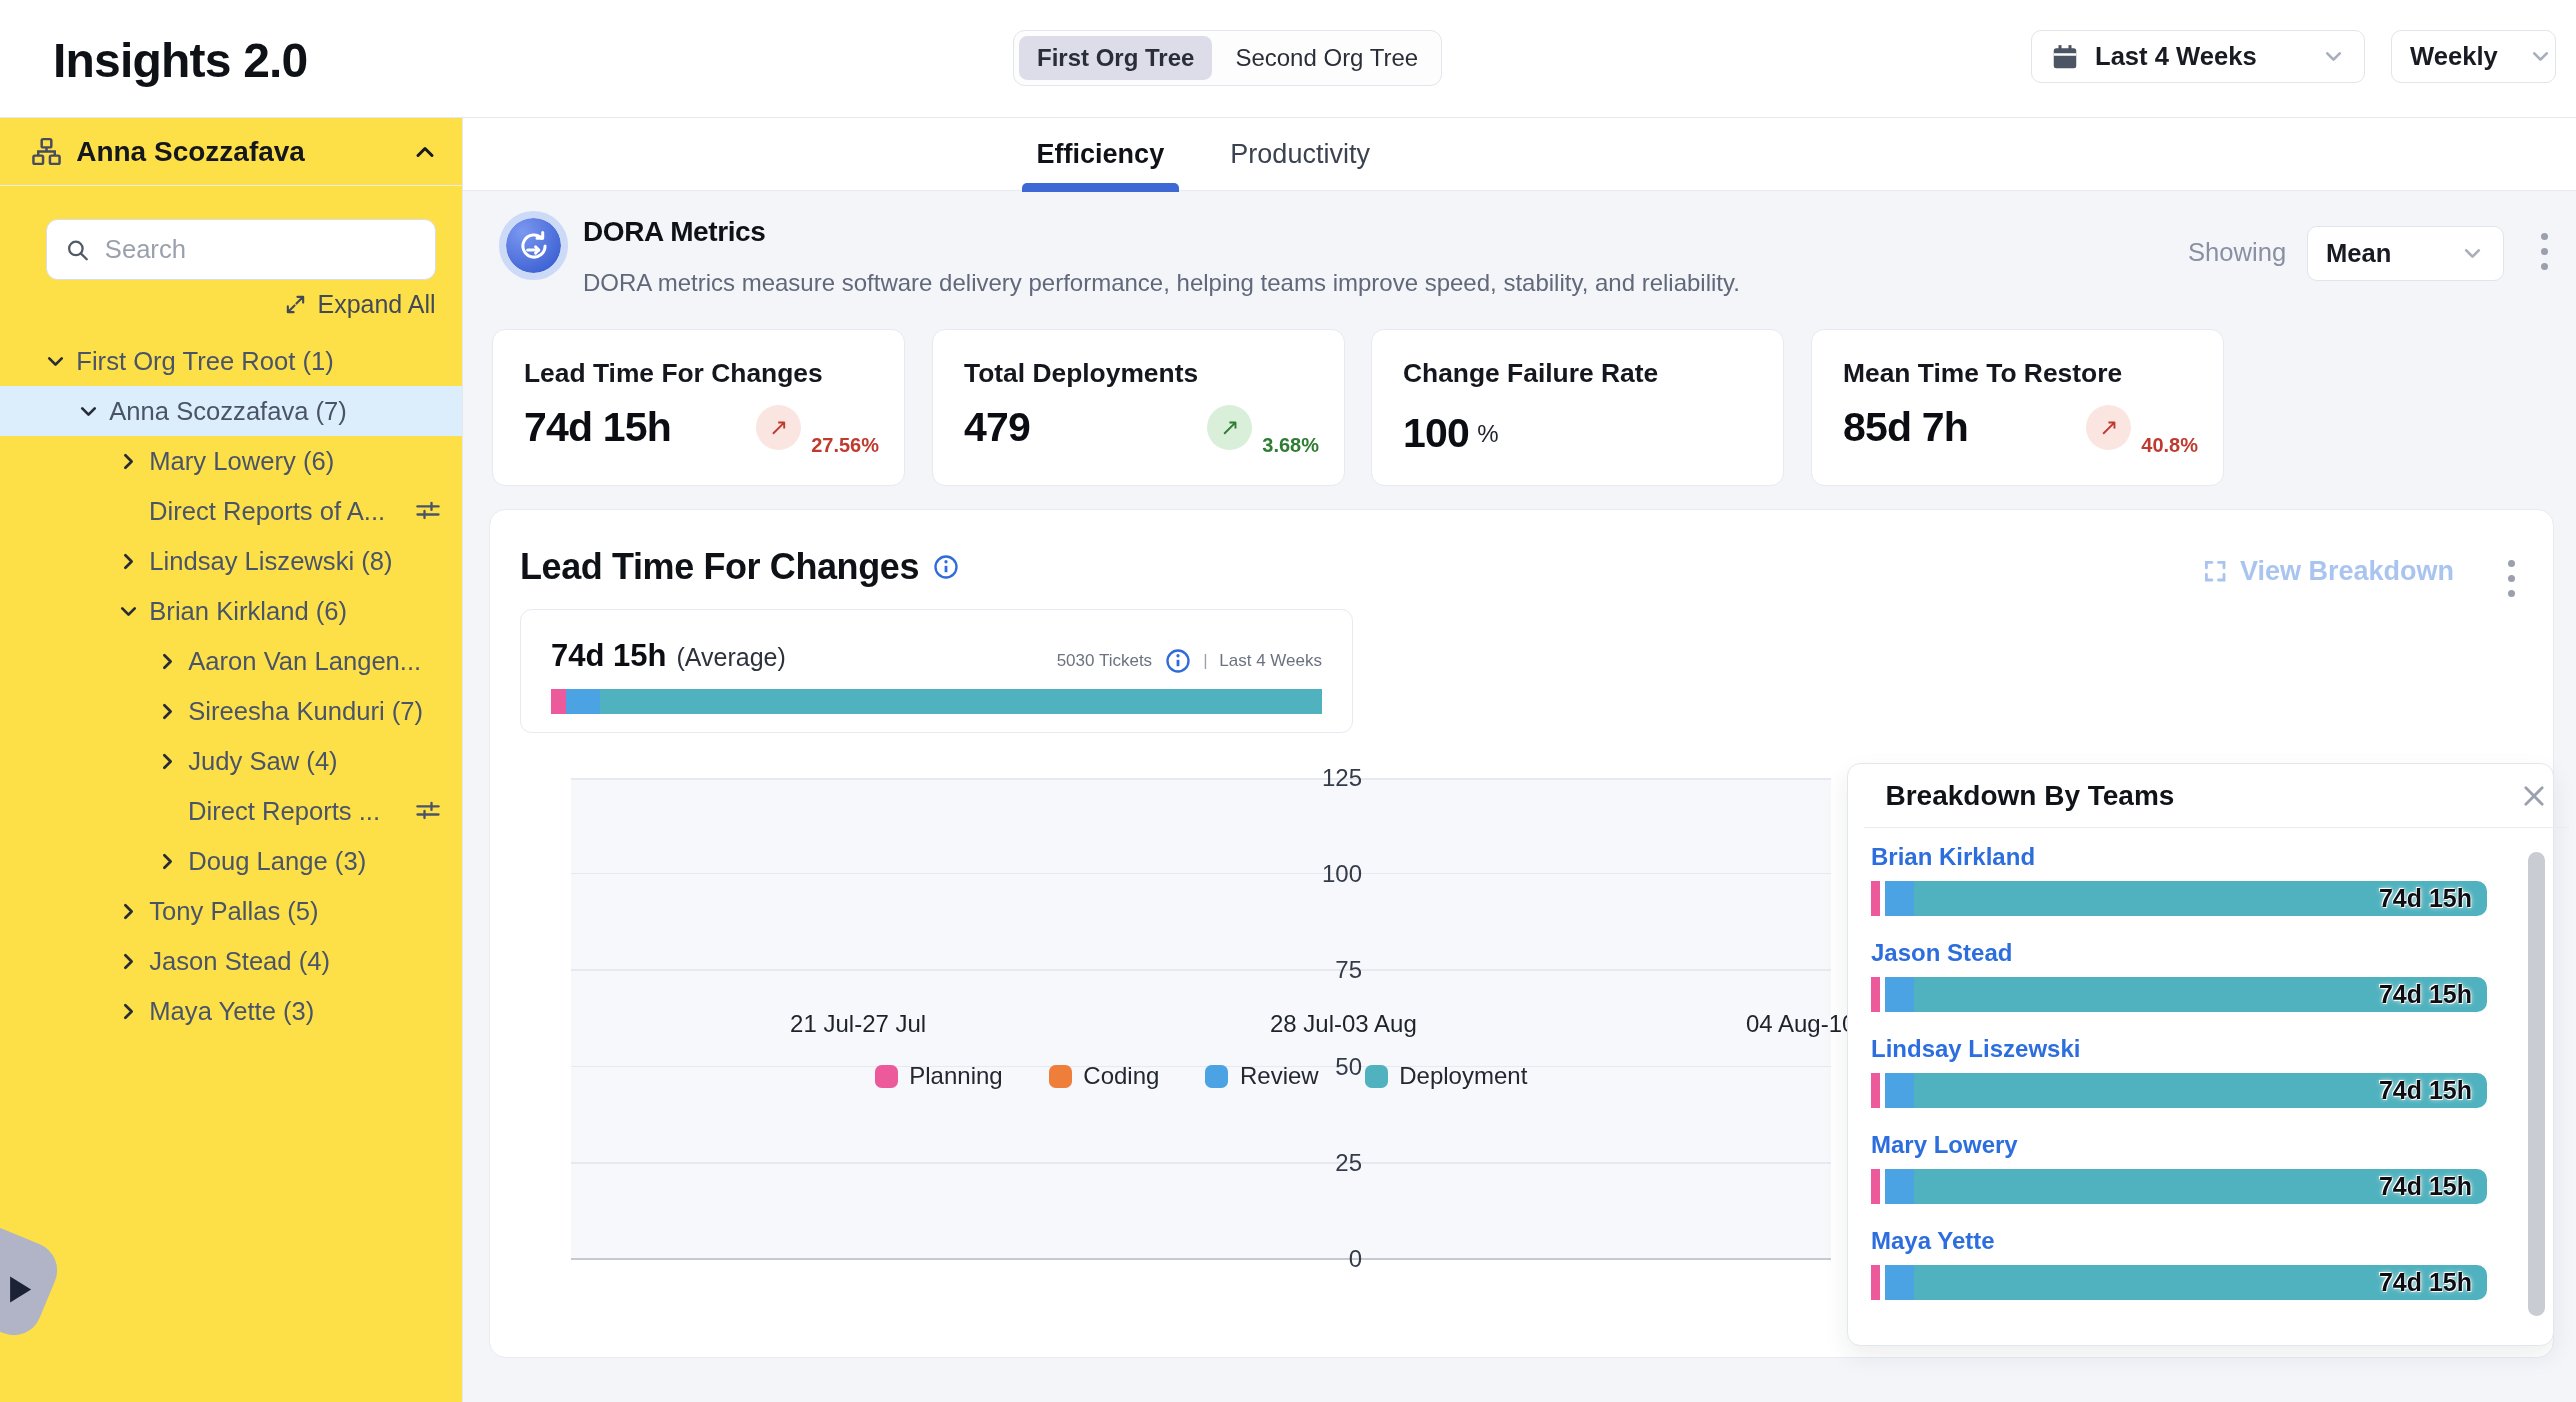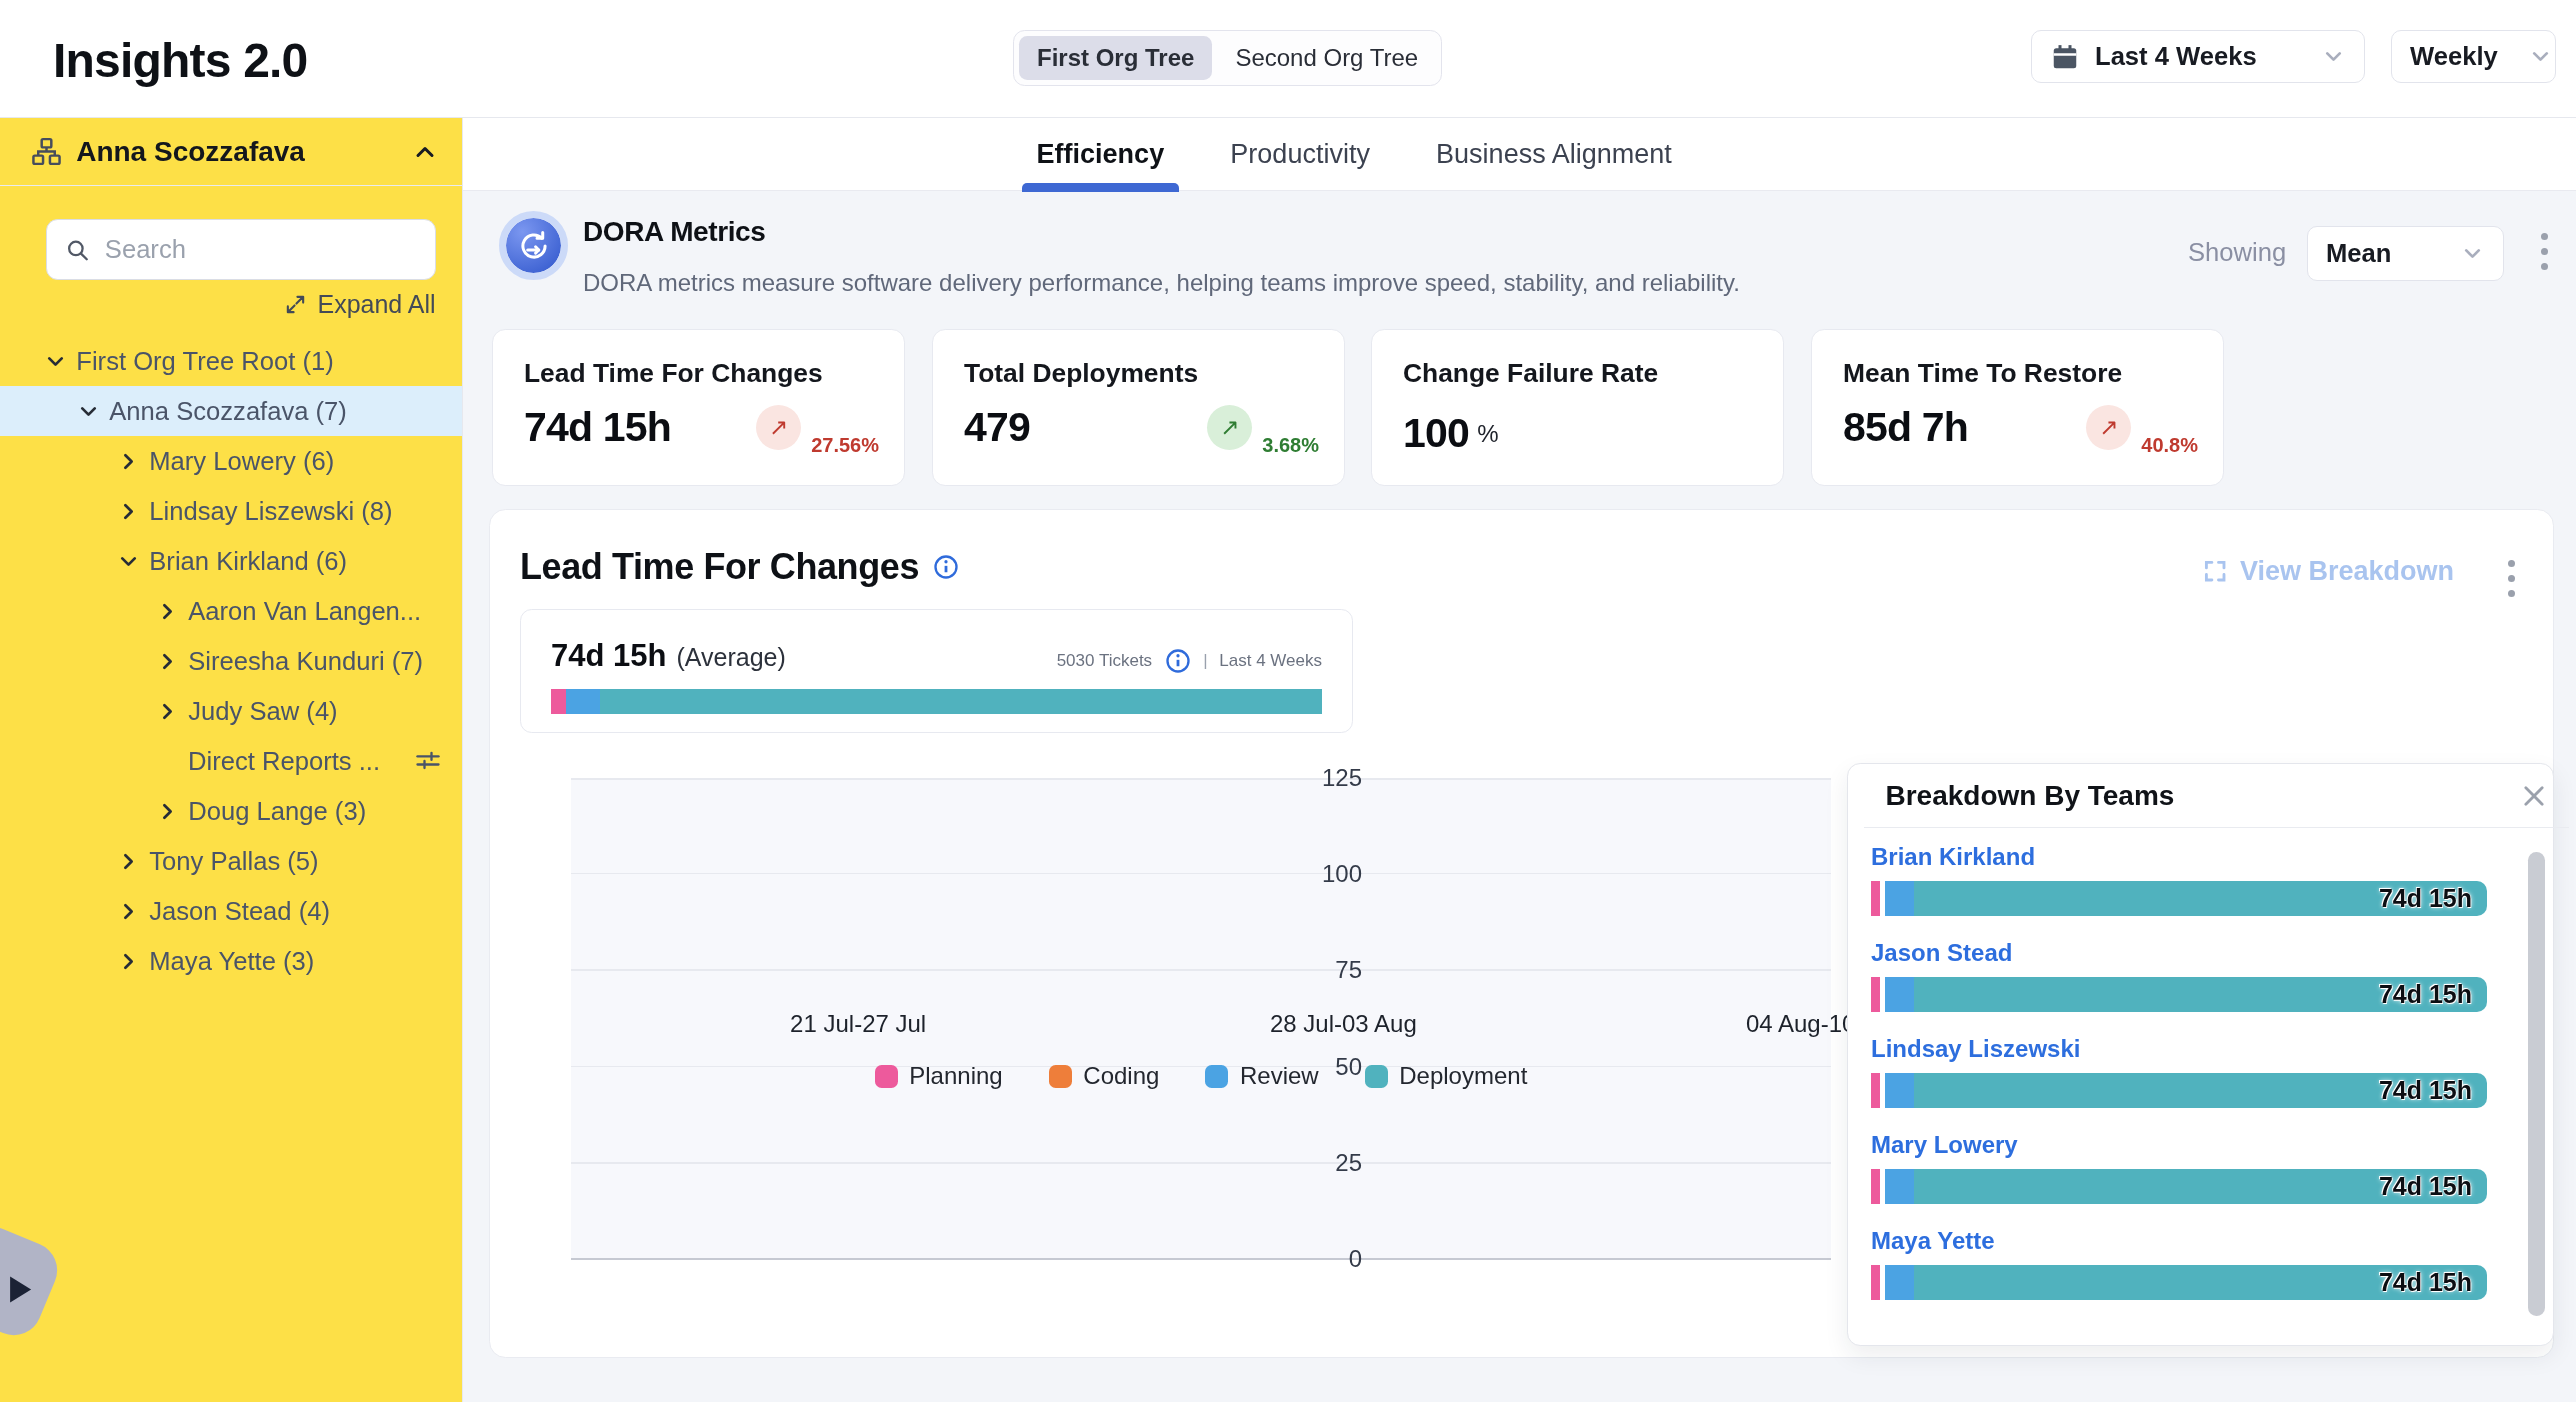--- a/index.html
+++ b/index.html
@@ -237,20 +237,32 @@
       <span class="lbl">Anna Scozzafava (7)</span>
     </div>
     <div class="trow ind2">
       <span class="chev">
           <svg viewBox="0 0 24 24" fill="none" stroke="currentColor" stroke-width="2.6" stroke-linecap="round" stroke-linejoin="round">
             <path d="M9 6l6 6-6 6"></path>
           </svg>
         </span>
       <span class="lbl">Mary Lowery (6)</span>
     </div>
+    <div class="trow ind2 noChev">
+      <span class="lbl">Direct Reports of A...</span>
+      <span class="spring"></span>
+      <span class="filter-icon icon-svg">
+        <svg viewBox="0 0 24 24" fill="none" stroke="currentColor" stroke-width="2" stroke-linecap="round">
+            <line x1="3" y1="8" x2="21" y2="8"></line>
+            <line x1="3" y1="15" x2="21" y2="15"></line>
+            <line x1="15" y1="5" x2="15" y2="11"></line>
+            <line x1="9" y1="12" x2="9" y2="18"></line>
+          </svg>
+      </span>
+    </div>
     <div class="trow ind2">
       <span class="chev">
           <svg viewBox="0 0 24 24" fill="none" stroke="currentColor" stroke-width="2.6" stroke-linecap="round" stroke-linejoin="round">
             <path d="M9 6l6 6-6 6"></path>
           </svg>
         </span>
       <span class="lbl">Lindsay Liszewski (8)</span>
     </div>
     <div class="trow ind2">
       <span class="chev down">
@@ -332,23 +344,20 @@
 </aside>
 
 <div class="abs tabs-band">
   <div class="tabs">
     <div class="tab active">
       <span>Efficiency</span>
       <span class="underline"></span>
     </div>
     <div class="tab">
       <span>Productivity</span>
-    </div>
-    <div class="tab">
-      <span>Business Alignment</span>
     </div>
   </div>
 </div>
 
 <div class="abs content-bg"></div>
 
 <div class="abs dora-icon">
   <svg viewBox="0 0 24 24" fill="none" stroke="currentColor" stroke-width="1.9" stroke-linecap="round" stroke-linejoin="round">
       <path d="M19 12a7 7 0 1 1-2.1-5"></path>
       <path d="M17.5 3.5v3.6h-3.6"></path>

